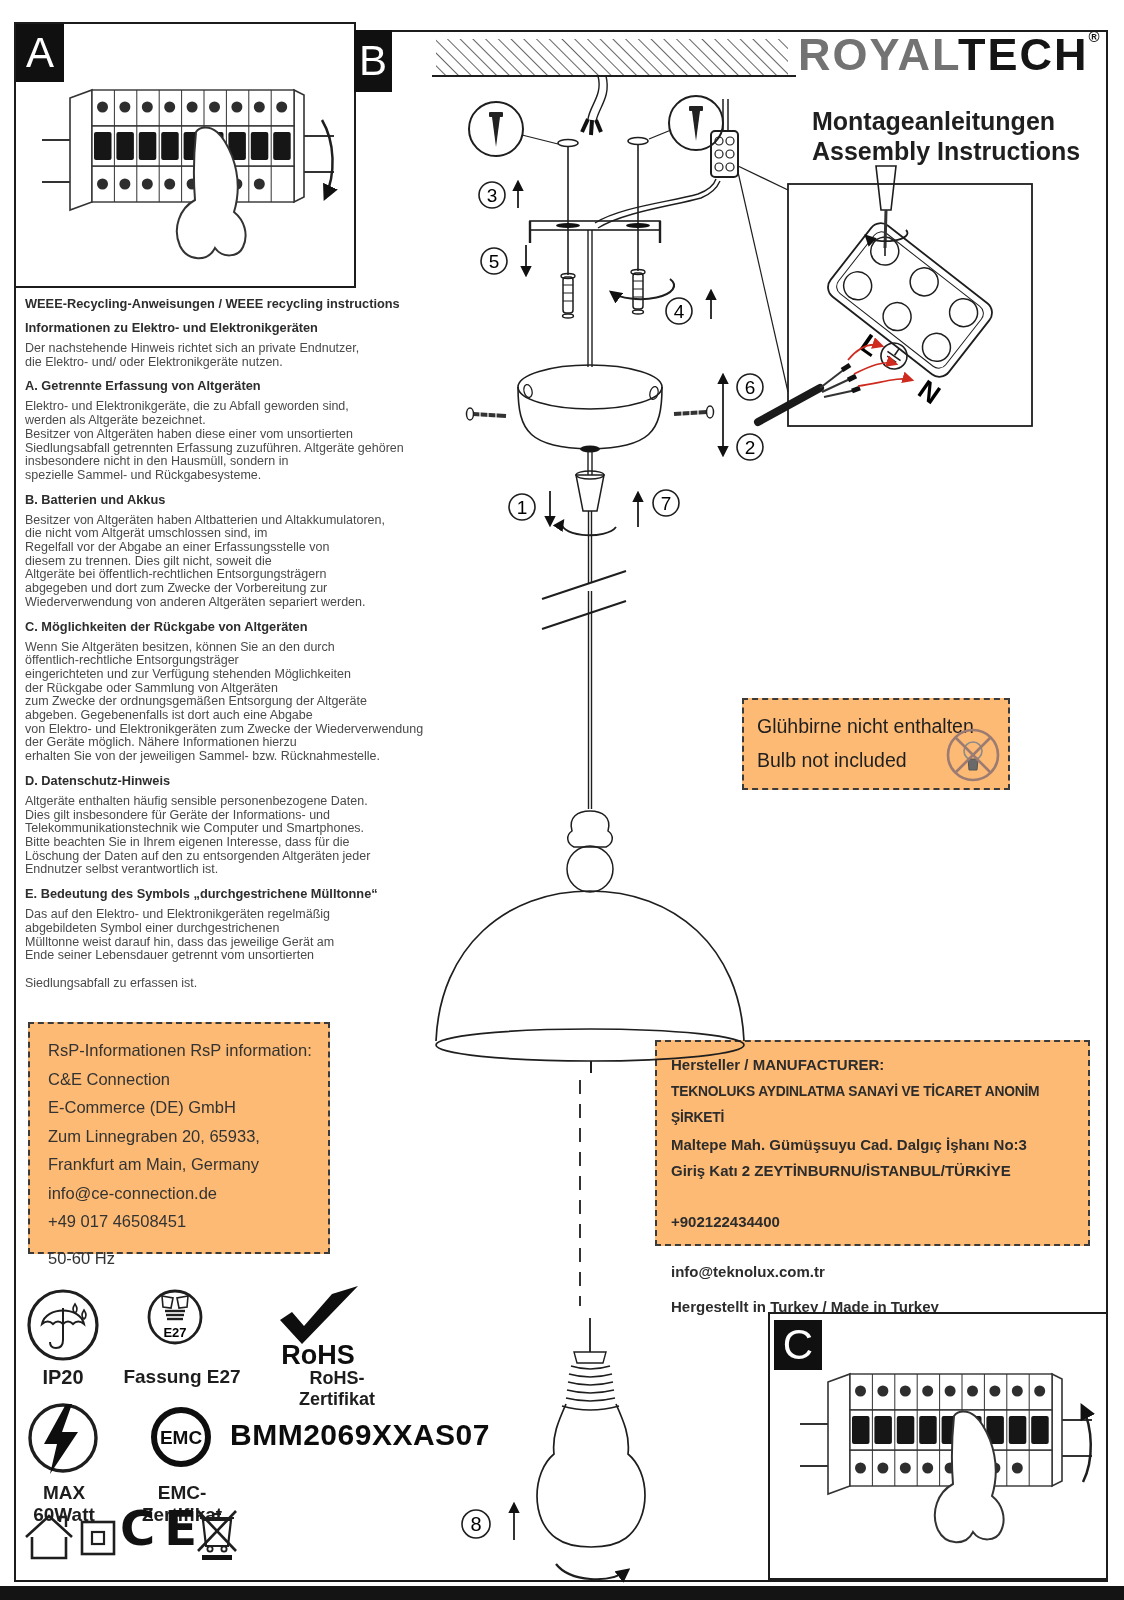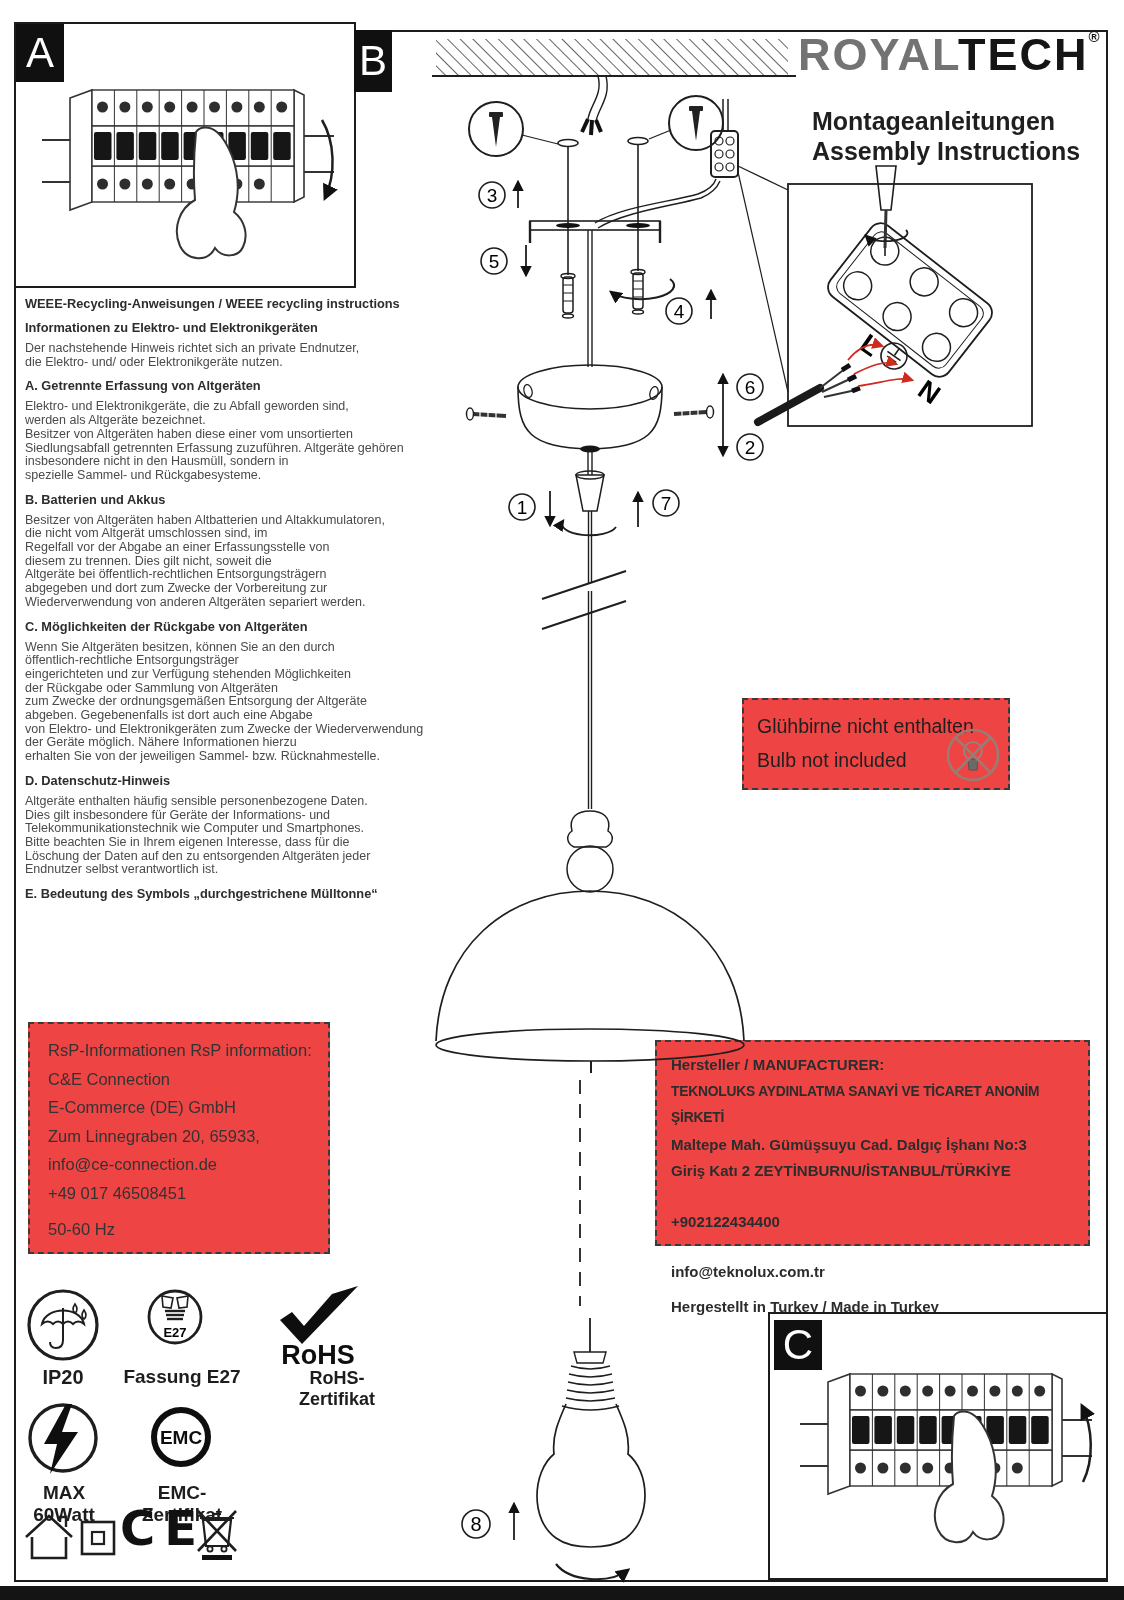--- a/index.html
+++ b/index.html
@@ -27,21 +27,21 @@
   .doc-title{left:812px;top:106px;width:288px;text-align:left;font-size:25px;line-height:30px;
              font-weight:bold;color:#1f1f1f;z-index:5;}
 
   
   .weee{left:25px;top:296px;width:410px;color:#4a4a4a;z-index:2;}
   .weee .heading{font-weight:bold;font-size:12.8px;color:#2d2d2d;margin-bottom:4px;}
   .weee .sec-title{font-weight:bold;font-size:12.8px;color:#2d2d2d;margin:9px 0 7px;}
   .weee .sec-body{font-size:12.5px;line-height:13.7px;white-space:pre-line;}
 
   
-  .dashed{border:2px dashed #3a3a3a;background:#ef4444;z-index:2;}
+  .dashed{border:2px dashed #3a3a3a;background:#fdba74;z-index:2;}
   .bulb-box{left:742px;top:698px;width:268px;height:92px;font-size:19.5px;color:#1f1f1f;
             padding:9px 0 0 13px;box-sizing:border-box;line-height:34px;}
   .bulb-box svg{position:absolute;right:6px;bottom:4px;}
   .rsp-box{left:28px;top:1022px;width:302px;height:232px;font-size:16.5px;color:#333;
            padding:12px 0 0 18px;box-sizing:border-box;line-height:28.5px;border-width:2.5px;}
   .rsp-box div:last-child{margin-top:8px;}
   .mfg-box{left:655px;top:1040px;width:435px;height:206px;font-size:15px;color:#2c2c2c;
            padding:10px 0 0 14px;box-sizing:border-box;line-height:26.5px;font-weight:bold;}
   .mfg-box div:nth-child(2){font-size:13.8px;letter-spacing:-0.2px;}
   .mfg-box div:nth-child(5),.mfg-box div:nth-child(6){font-weight:bold;margin-top:24px;}
@@ -186,20 +186,26 @@
 der Geräte möglich. Nähere Informationen hierzu
 erhalten Sie von der jeweiligen Sammel- bzw. Rücknahmestelle.</div>
     <div class="sec-title">D. Datenschutz-Hinweis</div>
     <div class="sec-body">Altgeräte enthalten häufig sensible personenbezogene Daten.
 Dies gilt insbesondere für Geräte der Informations- und
 Telekommunikationstechnik wie Computer und Smartphones.
 Bitte beachten Sie in Ihrem eigenen Interesse, dass für die
 Löschung der Daten auf den zu entsorgenden Altgeräten jeder
 Endnutzer selbst verantwortlich ist.</div>
     <div class="sec-title">E. Bedeutung des Symbols „durchgestrichene Mülltonne“</div>
+    <div class="sec-body">Das auf den Elektro- und Elektronikgeräten regelmäßig
+abgebildeten Symbol einer durchgestrichenen
+Mülltonne weist darauf hin, dass das jeweilige Gerät am
+Ende seiner Lebensdauer getrennt vom unsortierten
+
+Siedlungsabfall zu erfassen ist.</div>
   </div>
 
   <svg class="abs z3" style="left:430px;top:35px" width="370" height="1045" viewBox="0 0 370 1045">
 
     <g>
       <rect x="6" y="4" width="352" height="36" fill="url(#hatchp)"></rect>
       <line x1="2" y1="41" x2="366" y2="41" class="ln" stroke-width="2"></line>
     </g>
 
     <g>
@@ -438,20 +444,21 @@
       <line x1="11" y1="11" x2="47" y2="47" stroke="#9B7B72" stroke-width="2.6"></line>
       <line x1="11" y1="47" x2="47" y2="11" stroke="#9B7B72" stroke-width="2.6"></line>
     </svg>
   </div>
 
   <div class="abs dashed rsp-box">
     <div>RsP-Informationen RsP information:</div>
     <div>C&amp;E Connection</div>
     <div>E-Commerce (DE) GmbH</div>
     <div>Zum Linnegraben 20, 65933,</div>
+    <div>Frankfurt am Main, Germany</div>
     <div>info@ce-connection.de</div>
     <div>+49 017 46508451</div>
     <div>50-60 Hz</div>
   </div>
 
   <div class="abs dashed mfg-box">
     <div>Hersteller / MANUFACTURER:</div>
     <div>TEKNOLUKS AYDINLATMA SANAYİ VE TİCARET ANONİM ŞİRKETİ</div>
     <div>Maltepe Mah. Gümüşsuyu Cad. Dalgıç İşhanı No:3</div>
     <div>Giriş Katı 2 ZEYTİNBURNU/İSTANBUL/TÜRKİYE</div>
@@ -492,20 +499,21 @@
     <polygon points="40,4 18,44 31,44 24,74 52,32 36,32 46,4" fill="#0e0e0e"></polygon>
   </svg>
   <div class="abs cert-label" style="left:16px;top:1482px;width:96px;font-size:19px">MAX 60Watt</div>
 
   <svg class="abs" style="left:150px;top:1406px;z-index:2" width="62" height="62" viewBox="0 0 62 62">
     <circle cx="31" cy="31" r="27" fill="#fff" stroke="#0e0e0e" stroke-width="6"></circle>
     <text x="31" y="38" text-anchor="middle" font-size="19" font-weight="bold" fill="#0e0e0e">EMC</text>
   </svg>
   <div class="abs cert-label" style="left:122px;top:1482px;width:120px;font-size:19px">EMC-Zertifikat</div>
 
+  <div class="abs model-code">BMM2069XXAS07</div>
 
   <svg class="abs" style="left:22px;top:1510px;z-index:2" width="54" height="52" viewBox="0 0 54 52">
     <path d="M4,27 L27,6 L50,27" fill="none" class="ln" stroke-width="2.6"></path>
     <path d="M10,27 L10,48 L44,48 L44,27" fill="none" class="ln" stroke-width="2.6"></path>
     <path d="M38,12 L38,7 L44,7 L44,17" fill="none" class="ln" stroke-width="2.4"></path>
   </svg>
   <svg class="abs" style="left:80px;top:1520px;z-index:2" width="36" height="36" viewBox="0 0 36 36">
     <rect x="2" y="2" width="32" height="32" fill="none" class="ln" stroke-width="2.6"></rect>
     <rect x="12" y="12" width="12" height="12" fill="none" class="ln" stroke-width="2.2"></rect>
   </svg>

